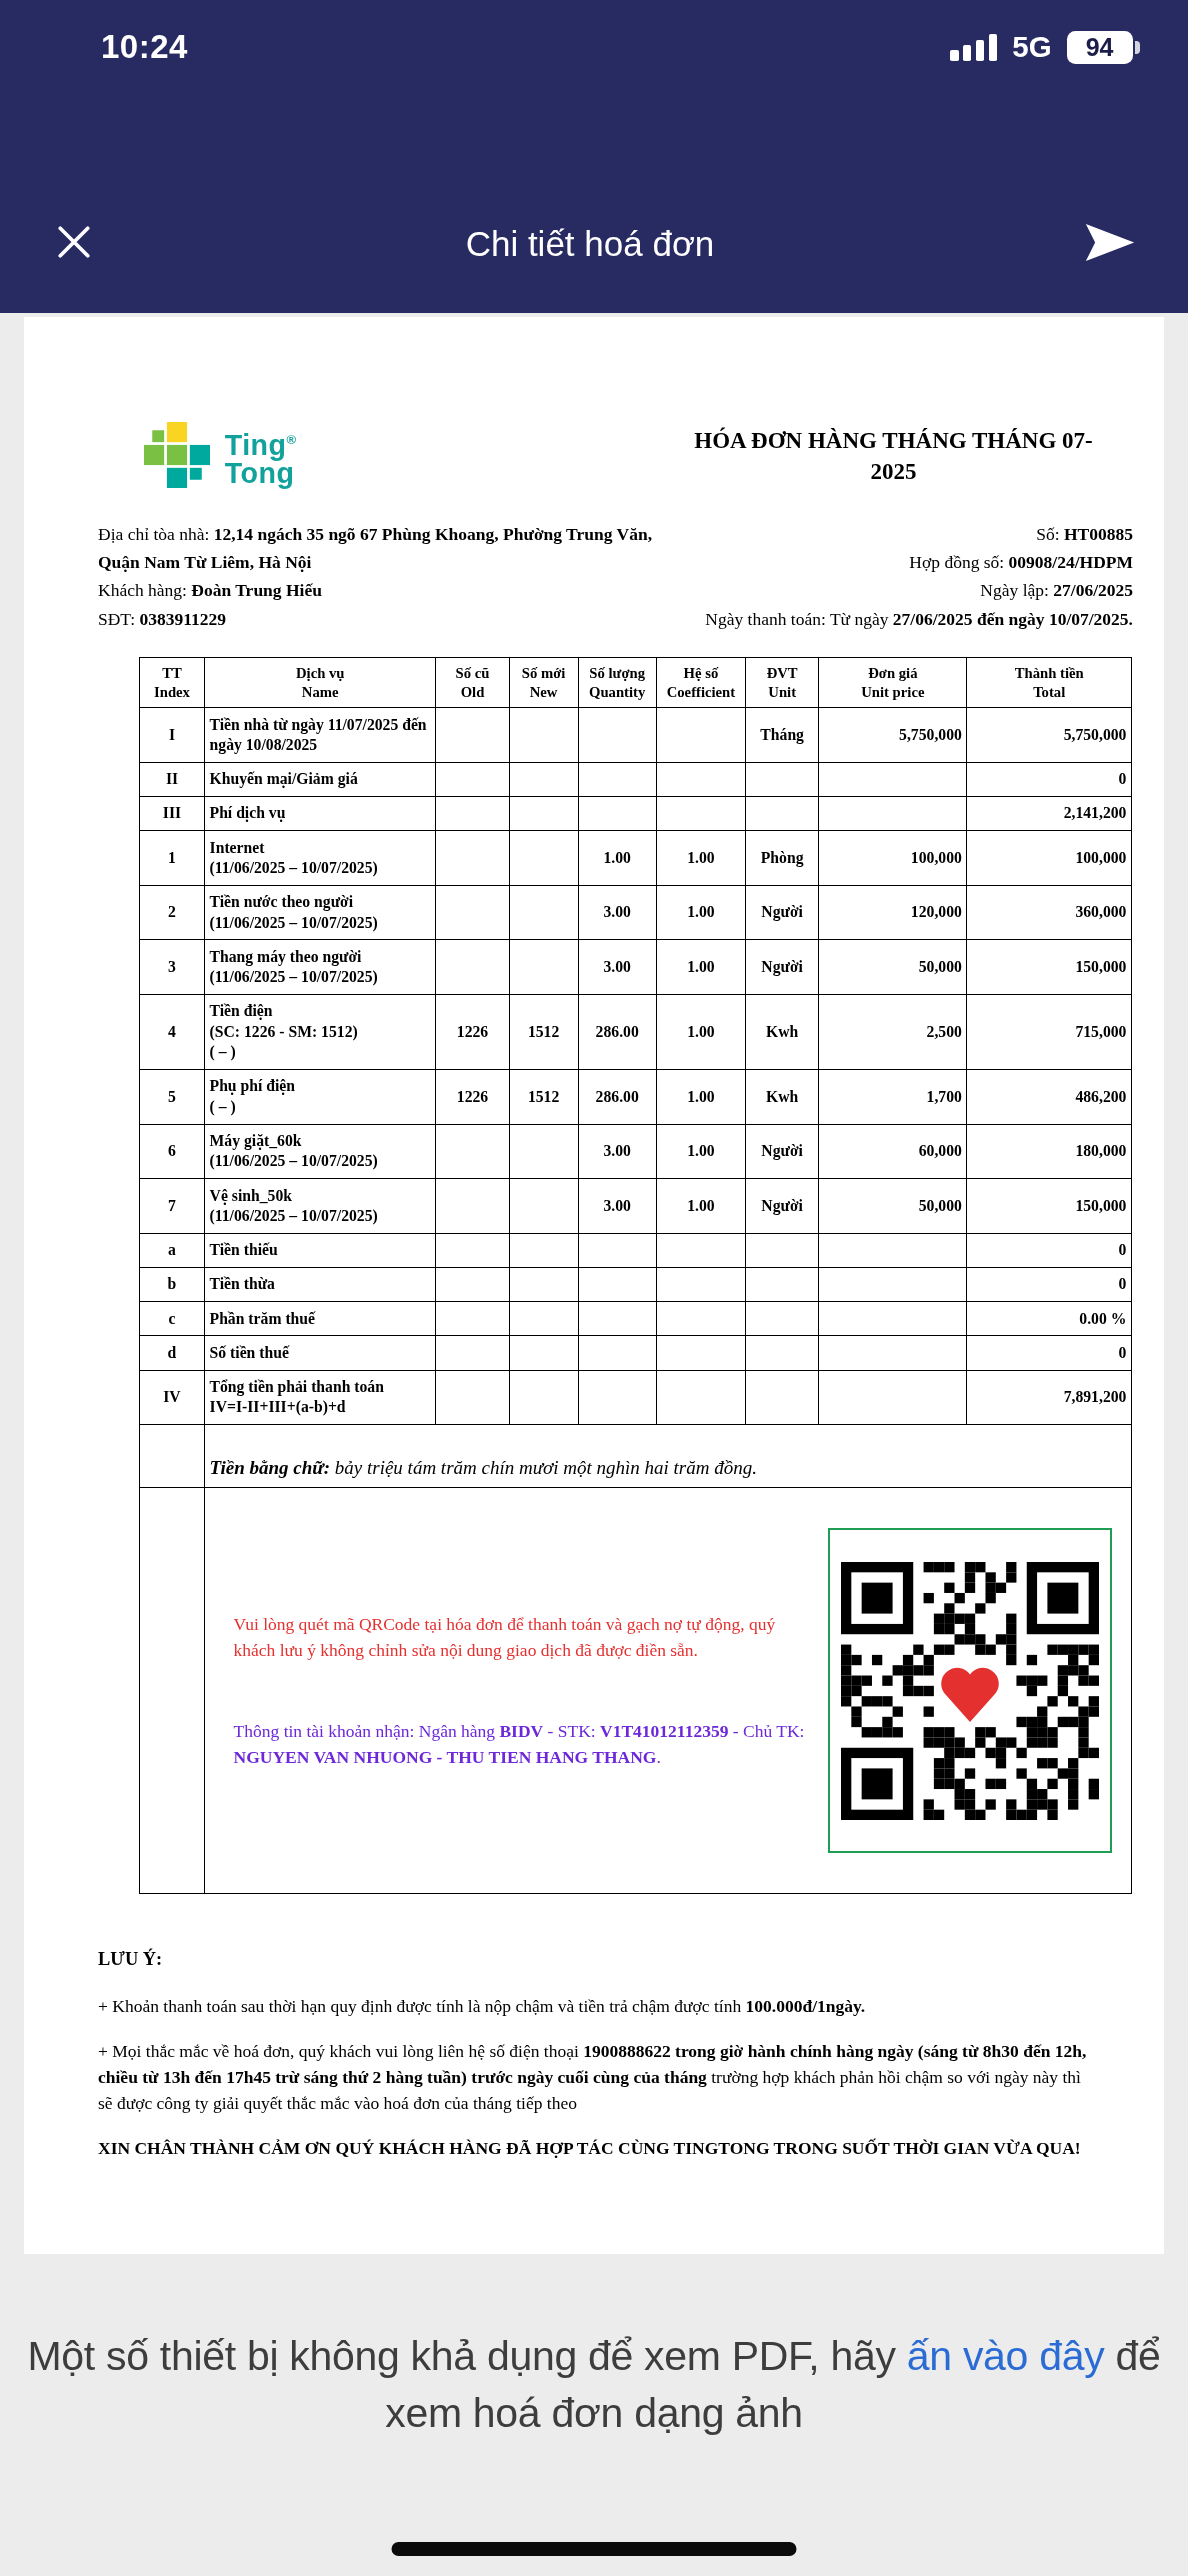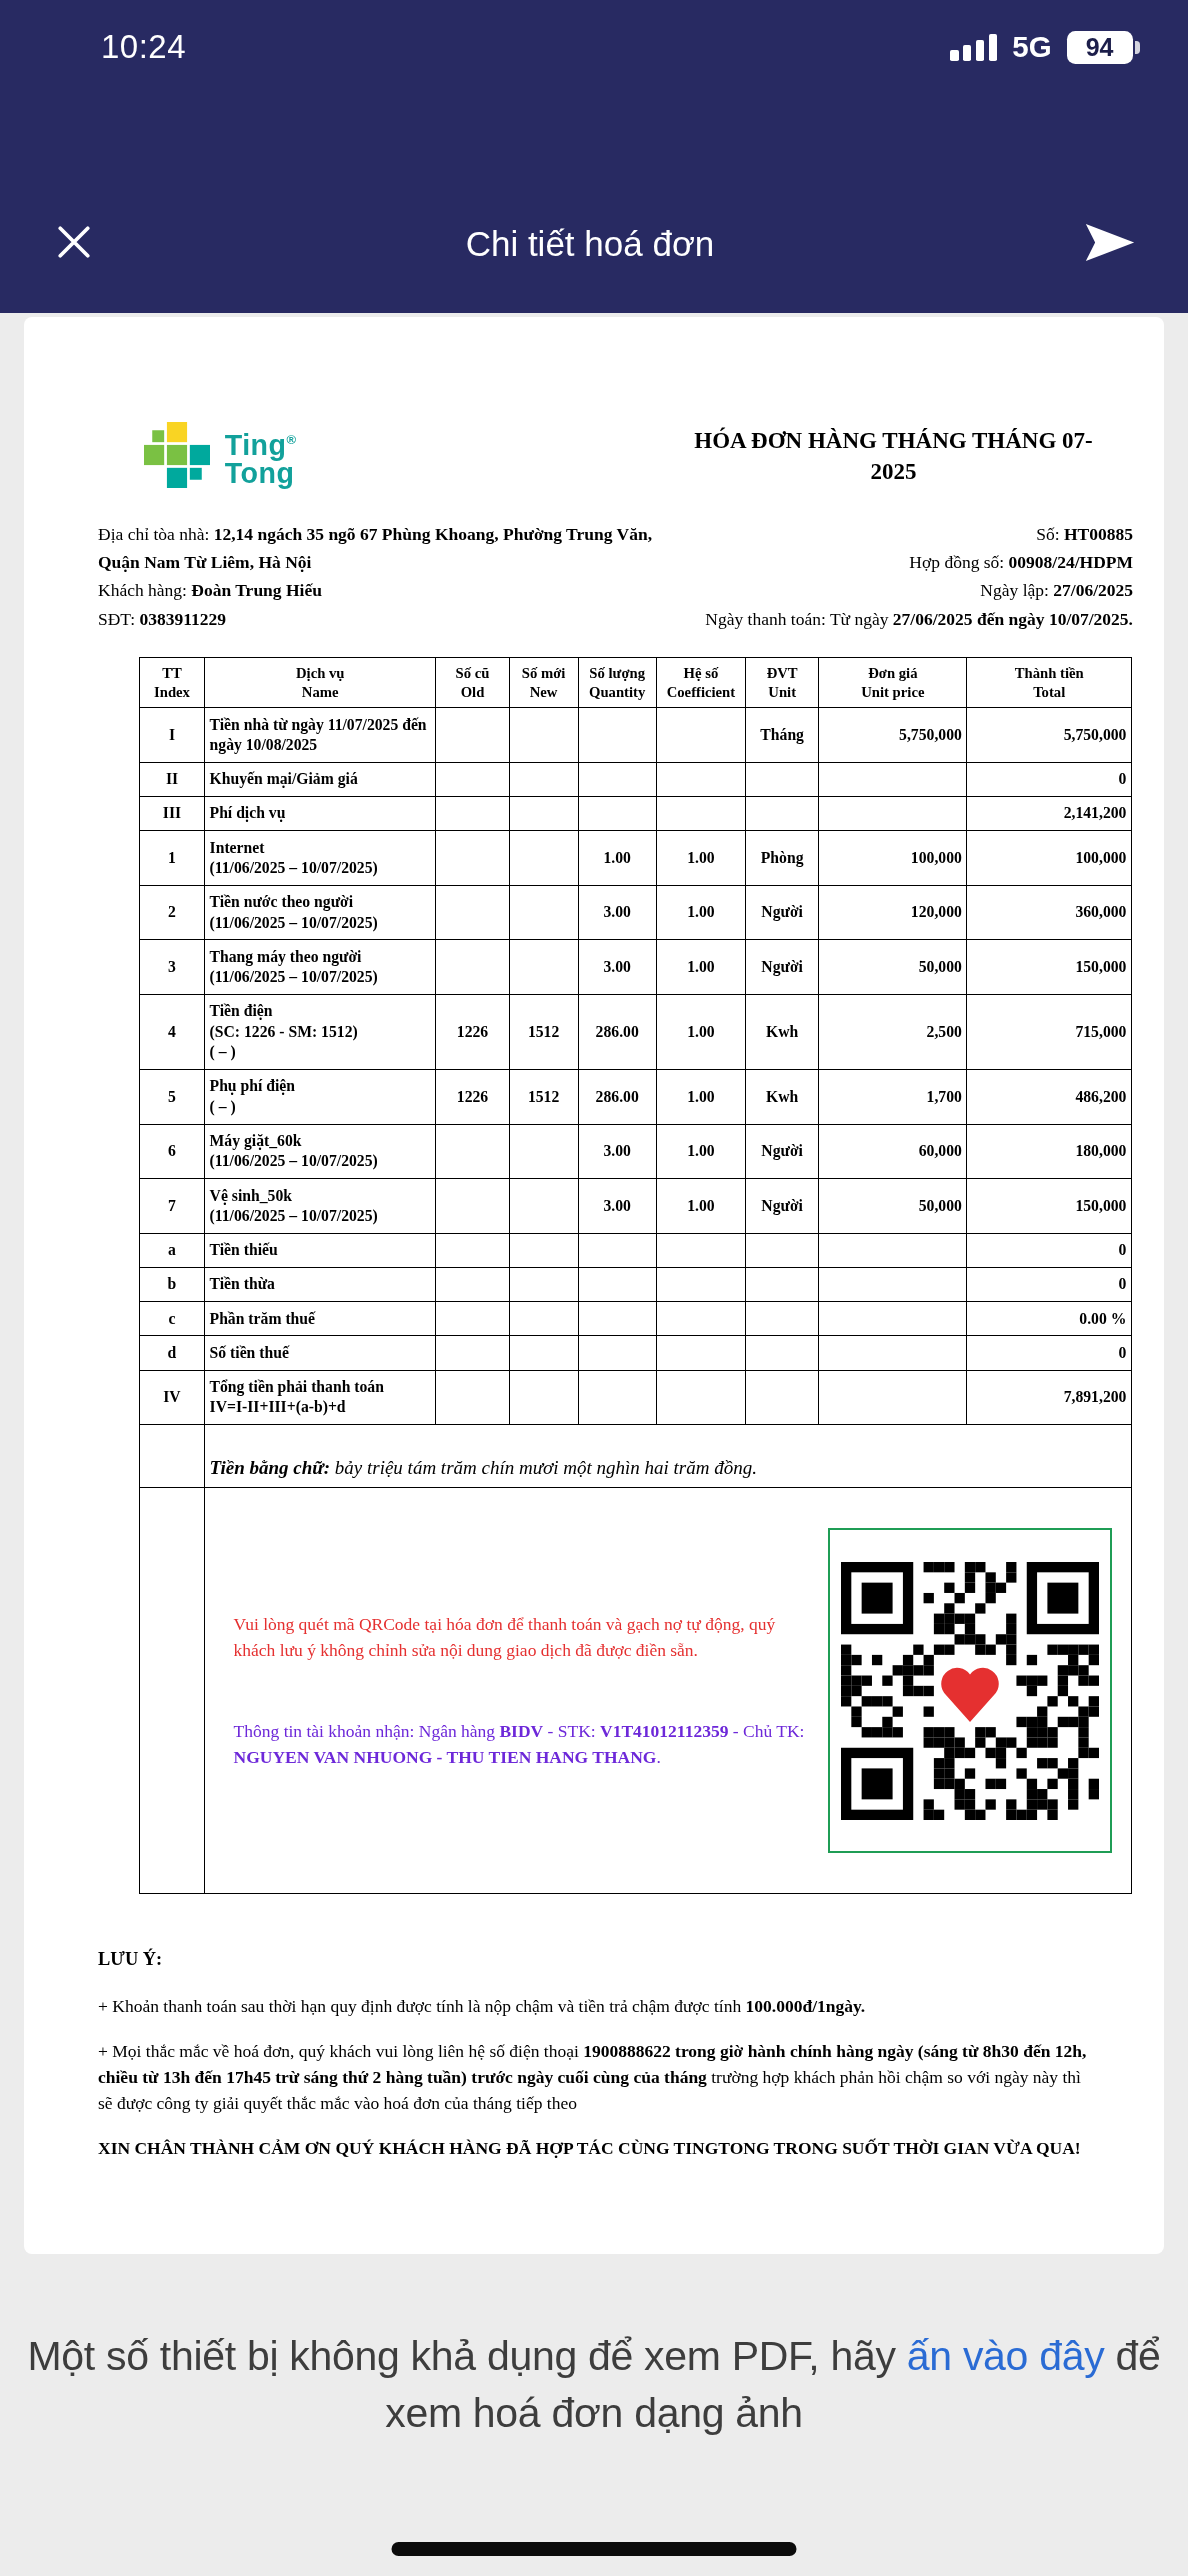--- a/index.html
+++ b/index.html
@@ -16,21 +16,21 @@
     background: var(--navy,#282a62);
     height: 313px;
     color:#fff;
     position: relative;
     font-family: "Liberation Sans", sans-serif;
   }
   .status-row {
     display:flex; justify-content:space-between; align-items:center;
     padding: 28px 48px 0 101px;
   }
-  .time { font-size:33px; font-weight:400; letter-spacing:0.5px; }
+  .time { font-size:33px; font-weight:700; letter-spacing:0.5px; }
   .status-icons { display:flex; align-items:center; gap:15px; }
   .signal { display:flex; align-items:flex-end; gap:4.6px; height:28px; }
   .signal i { display:block; width:8.3px; background:#fff; border-radius:1.8px; }
   .signal i:nth-child(1){height:11px;} .signal i:nth-child(2){height:15.7px;}
   .signal i:nth-child(3){height:21px;} .signal i:nth-child(4){height:27px;}
   .net { font-size:29.5px; font-weight:600; }
   .battery {
     position:relative; width:66px; height:33px; background:#fff; border-radius:8.3px;
     color:#1c1e4a; font-size:25px; font-weight:700;
     display:flex; align-items:center; justify-content:center; margin-right:7.4px;
@@ -47,21 +47,20 @@
   .send-btn { margin-left:auto; }
   .nav-title {
     position:absolute; left:0; right:8px; text-align:center;
     font-size:35px; font-weight:500; color:#fff;
   }
   
   .page {
     background:#fff;
     margin: 3.7px 24px 0;
     padding: 105px 31px 74px 74px;
-    border-radius: 8px;
   }
   .page-head { display:flex; justify-content:space-between; align-items:flex-start; }
   .brand { display:flex; align-items:center; gap:14.7px; margin-left:46px; }
   .brand-text {
     font-family:"Liberation Sans", sans-serif;
     font-weight:800; color:var(--teal,#12a19b);
     font-size:28.6px; line-height:28.6px; letter-spacing:0.5px;
   }
   .brand-text sup { font-size:13px; }
   .doc-title {

